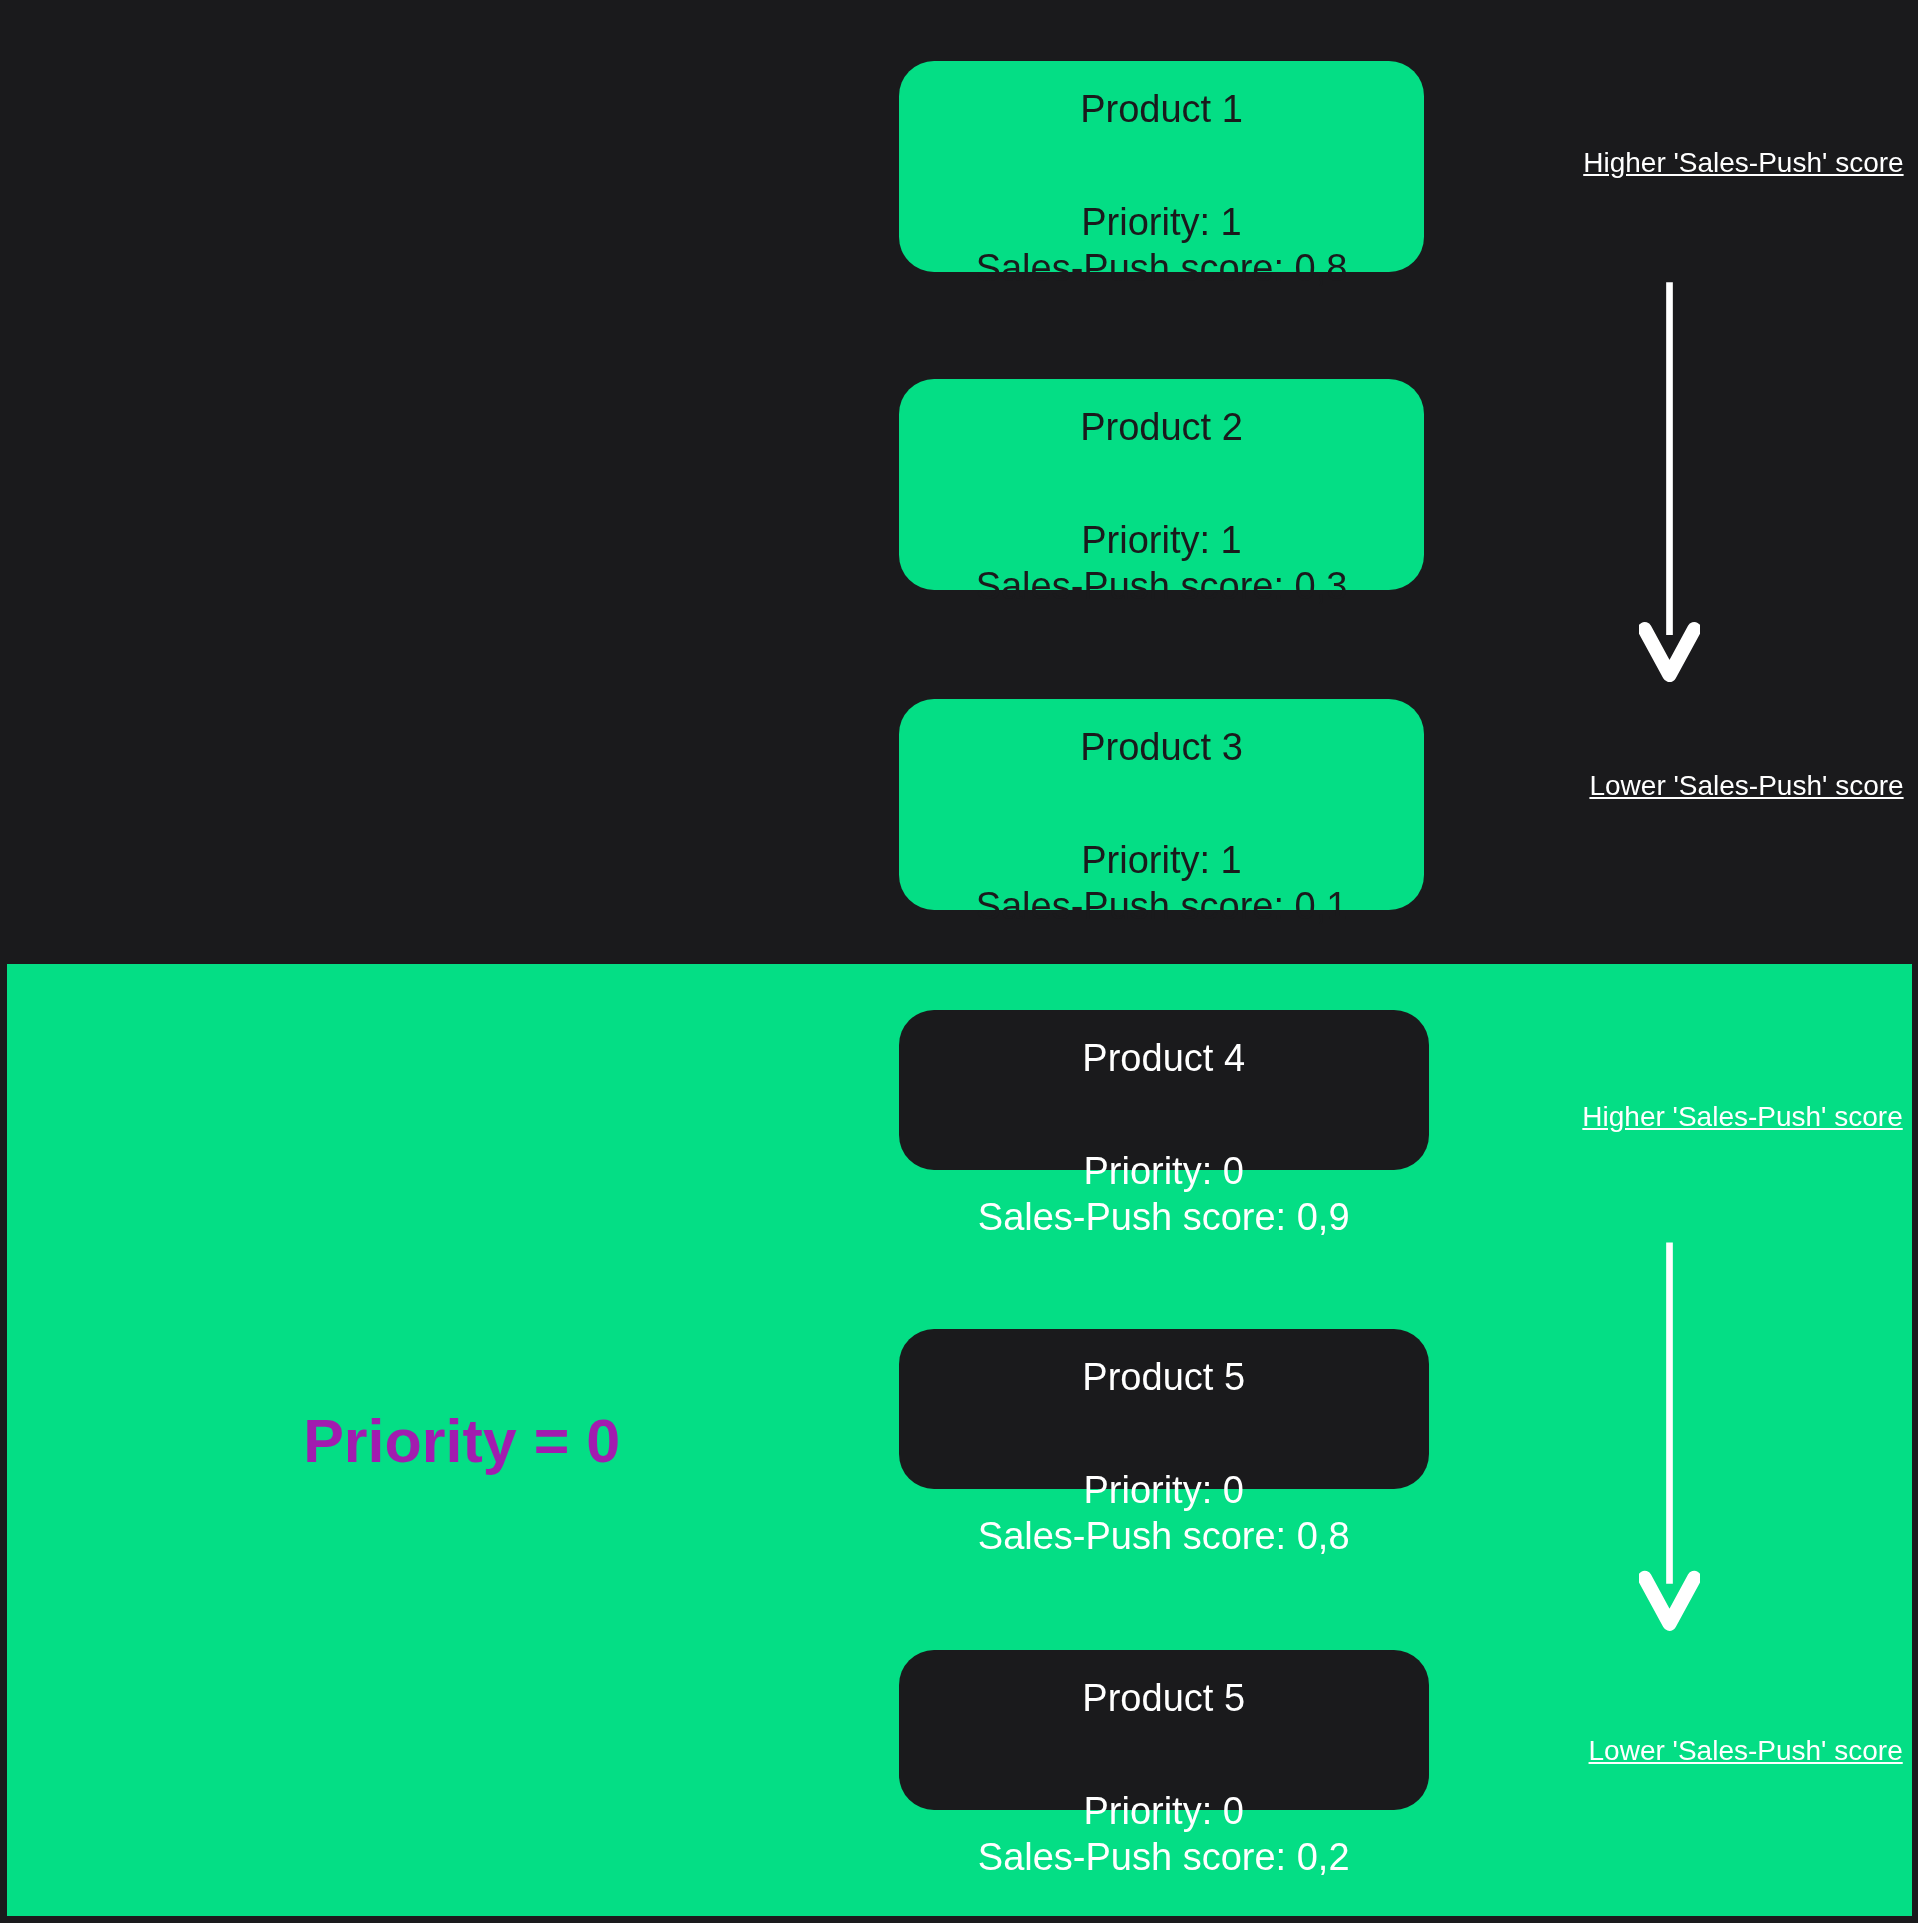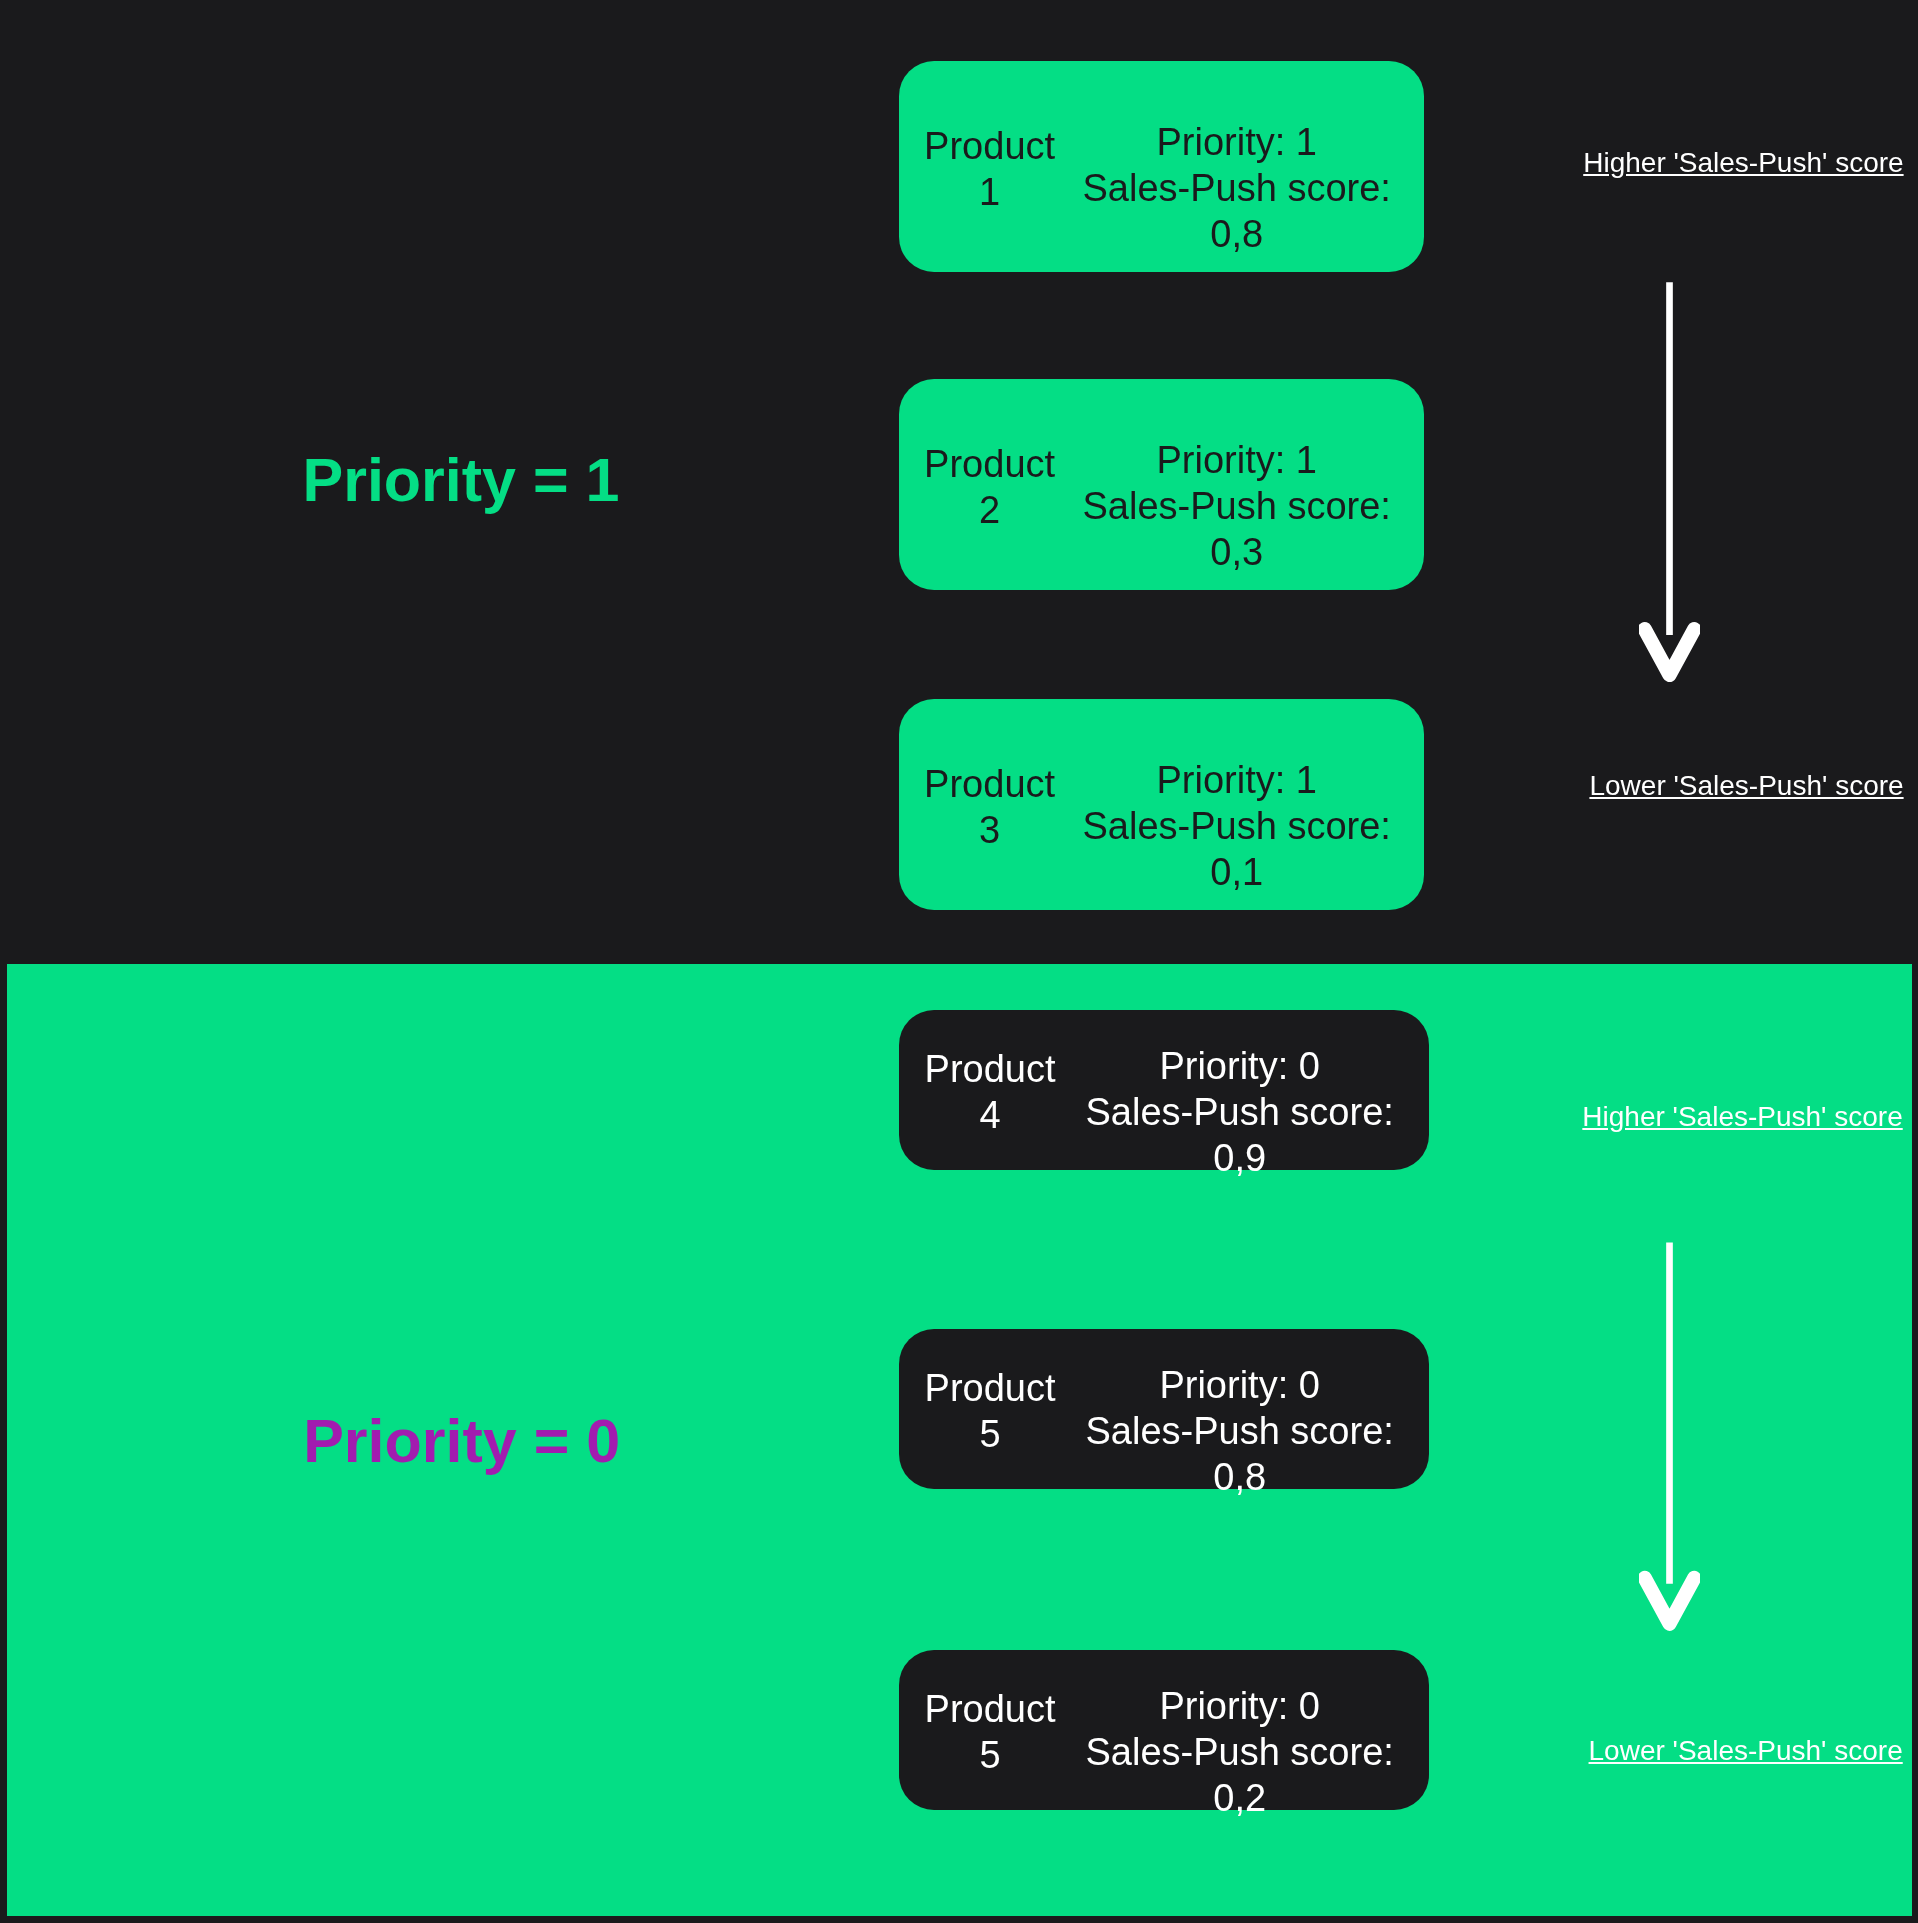--- a/index.html
+++ b/index.html
@@ -27,26 +27,27 @@
     letter-spacing: 0px;
   }
   .priority-label.green-text { color: #04de85; left: 211px; top: 450px; }
   .priority-label.dark-text  { color: #a21caf; left: 205px; top: 447px; }
   .card {
     position: absolute;
     left: 899px;
     width: 525px;
     border-radius: 35px;
     display: flex;
-    flex-direction: row;
+    flex-direction: column;
     justify-content: space-between;
     align-items: center;
     box-sizing: border-box;
     padding: 25px 15.4px 21px 15.4px;
     text-align: center;
+    gap: 28px;
   }
   .card.green-card { background: #04de85; color: #1a1a1c; height: 211px; }
   .card.dark-card  { background: #1a1a1c; color: #ffffff; height: 160px; left: 892px; width: 530px; }
   .card-title { font-size: 38px; line-height: 46px; }
   .card-lines { font-size: 38px; line-height: 46px; margin-top: 39px; }
   .side-label {
     position: absolute;
     right: 15.4px;
     width: 596px;
     text-align: right;
@@ -64,21 +65,20 @@
   .arrow-top { left: 1639px; top: 277px; }
   .arrow-bottom { left: 1632px; top: 273px; }
 </style>
 </head>
 <body>
 
 <div class="canvas">
 
   <div class="section section-top">
 
-    <div class="priority-label green-text">Priority = 1</div>
 
     <div class="card green-card" style="top: 61px;">
       <div class="card-title">Product 1</div>
       <div class="card-lines">
         <div>Priority: 1</div>
         <div>Sales-Push score: 0,8</div>
       </div>
     </div>
 
     <div class="card green-card" style="top: 379px;">

